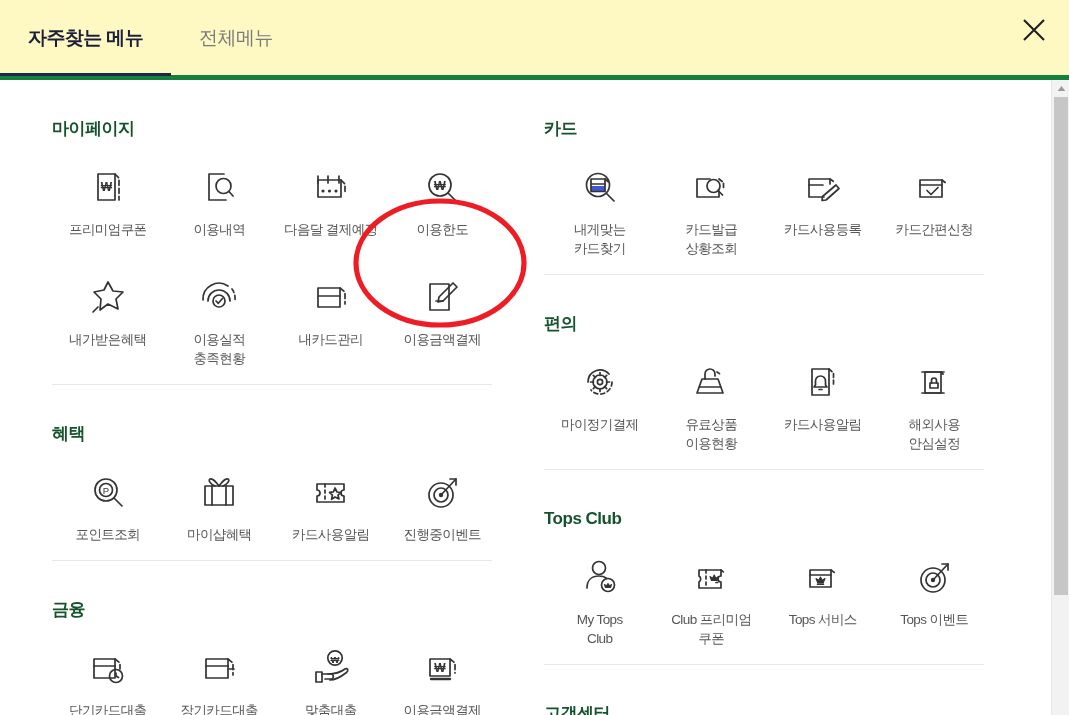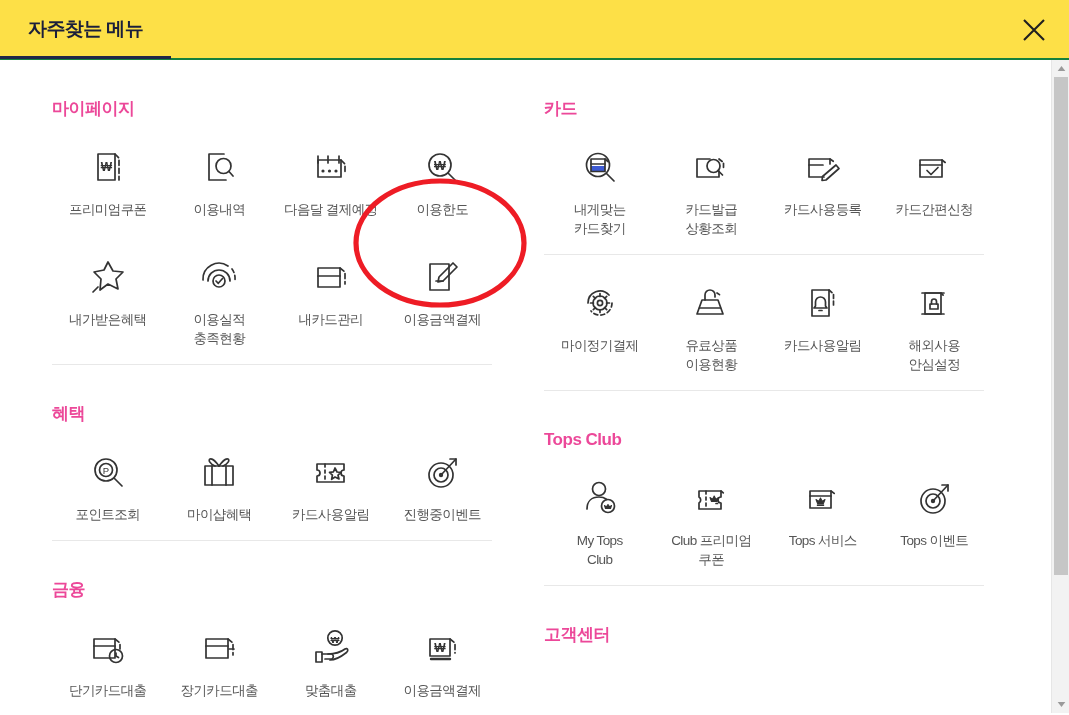--- a/index.html
+++ b/index.html
@@ -9,23 +9,23 @@
     width: 1069px; height: 715px;
     overflow: hidden;
     background: #ffffff;
     font-family: "Liberation Sans", "DejaVu Sans", sans-serif;
     -webkit-font-smoothing: antialiased;
   }
 
   
   .header {
     position: relative;
-    height: 60px;
-    border-bottom: 2px solid #15803d;
-    background: #fde047;
+    height: 80px;
+    border-bottom: 5px solid #15803d;
+    background: #fef9c3;
   }
   .tabs {
     display: flex;
     align-items: flex-end;
     height: 100%;
     padding-left: 0;
   }
   .tab {
     position: relative;
     height: 100%;
@@ -83,21 +83,21 @@
     padding: 0;
   }
   .col-left  { padding-left: 52px; padding-right: 33px; }
   .col-right { padding-left: 19px; padding-right: 33px; }
 
   .section { padding-top: 0; }
 
   .sec-title {
     font-size: 17px;
     font-weight: 700;
-    color: #ec4899;
+    color: #14532d;
     letter-spacing: -0.5px;
     margin: 0;
     padding: 0;
     line-height: 20px;
   }
   .col-left  .sec-title { padding-top: 39px; }
   .col-right .sec-title { padding-top: 39px; }
 
   .divider {
     height: 1px;
@@ -185,20 +185,23 @@
   }
 </style>
 </head>
 <body>
 
 <div class="header">
   <div class="tabs">
     <div class="tab active">
       <span>자주찾는 메뉴</span>
     </div>
+    <div class="tab">
+      <span>전체메뉴</span>
+    </div>
   </div>
   <button class="close-btn">
     <svg width="30" height="30" viewBox="0 0 30 30">
       <path d="M5 5 L25 25 M25 5 L5 25" stroke="#1f1f1f" stroke-width="2.1" fill="none" stroke-linecap="butt"></path>
     </svg>
   </button>
 </div>
 
 <div class="body-area">
 
@@ -476,20 +479,21 @@
               </svg>
             </span>
             <span class="lbl">카드간편신청</span>
           </div>
         </div>
       </div>
 
       <div class="divider"></div>
 
       <div class="section">
+        <div class="sec-title">편의</div>
         <div class="grid">
 
           <div class="tile">
             <span class="ico">
               <svg width="46" height="46" viewBox="0 0 46 46" fill="none" stroke="#333" stroke-width="1.7" stroke-linecap="round" stroke-linejoin="round">
                 <path d="M11 23 A12 12 0 0 1 32 15"></path>
                 <path d="M35 23 A12 12 0 0 1 14 31" stroke-dasharray="4 3"></path>
                 <circle cx="23" cy="23" r="7"></circle>
                 <circle cx="23" cy="23" r="2.6"></circle>
                 <path d="M23 13.5 V16.5 M23 29.5 V32.5 M13.5 23 H16.5 M29.5 23 H32.5 M16.3 16.3 L18.5 18.5 M27.5 27.5 L29.7 29.7 M29.7 16.3 L27.5 18.5 M18.5 27.5 L16.3 29.7"></path>

